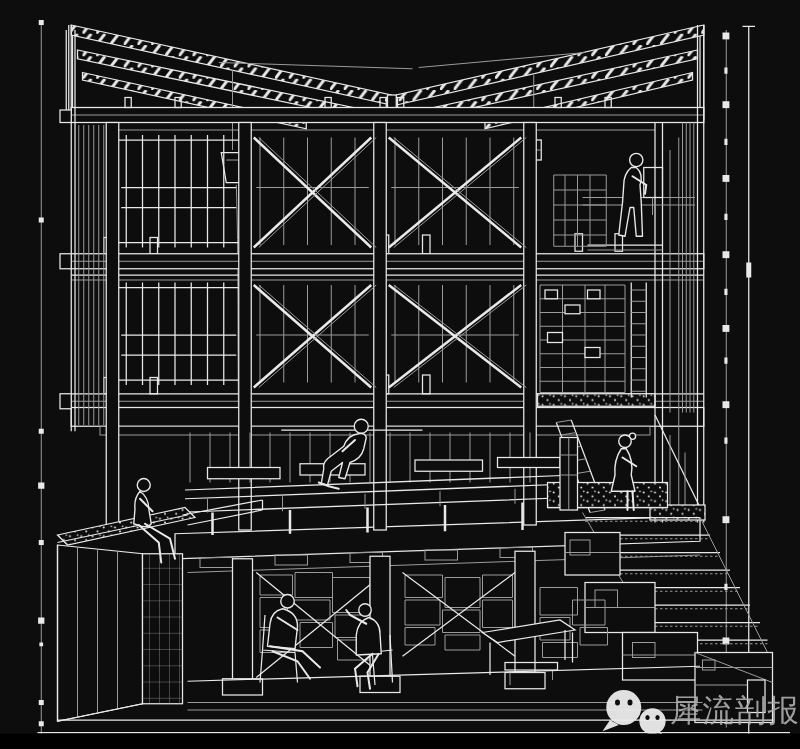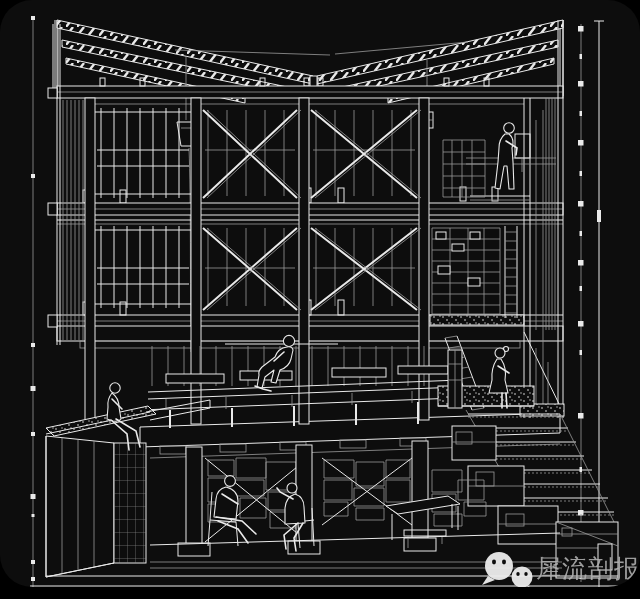--- a/index.html
+++ b/index.html
@@ -1,17 +1,17 @@
 <!DOCTYPE html>
 <html style="--background: #0d0d0d; --line-bright: #e9e9e9; --line-dim: #9b9b9b; --watermark-text: #b4b4b4;"><head>
 <meta charset="utf-8">
 <title></title>
 <style>
   html,body{margin:0;padding:0;background:#000;}
-  .stage{position:relative;width:640px;height:587px;background:var(--background,#0d0d0d);overflow:hidden;border-radius:32px;}
+  .stage{position:relative;width:640px;height:587px;background:var(--background,#0d0d0d);overflow:hidden;}
   svg{display:block;}
   .b  {stroke:var(--line-bright,#e9e9e9);stroke-width:1;fill:none;}
   .b2 {stroke:var(--line-bright,#e9e9e9);stroke-width:2;fill:none;}
   .d  {stroke:var(--line-dim,#9b9b9b);stroke-width:.8;fill:none;}
   .fillc{fill:var(--background,#0d0d0d);stroke:var(--line-bright,#e9e9e9);stroke-width:1;}
   .fig {fill:var(--background,#0d0d0d);stroke:var(--line-bright,#e9e9e9);stroke-width:1.1;stroke-linejoin:round;stroke-linecap:round;}
   .figl{stroke:var(--line-bright,#e9e9e9);stroke-width:1.6;fill:none;stroke-linecap:round;}
   .sq  {fill:var(--line-bright,#e9e9e9);stroke:none;}
   .hp  {fill:url(#hatch);stroke:none;}
   .dots{fill:url(#dots);stroke:none;}

